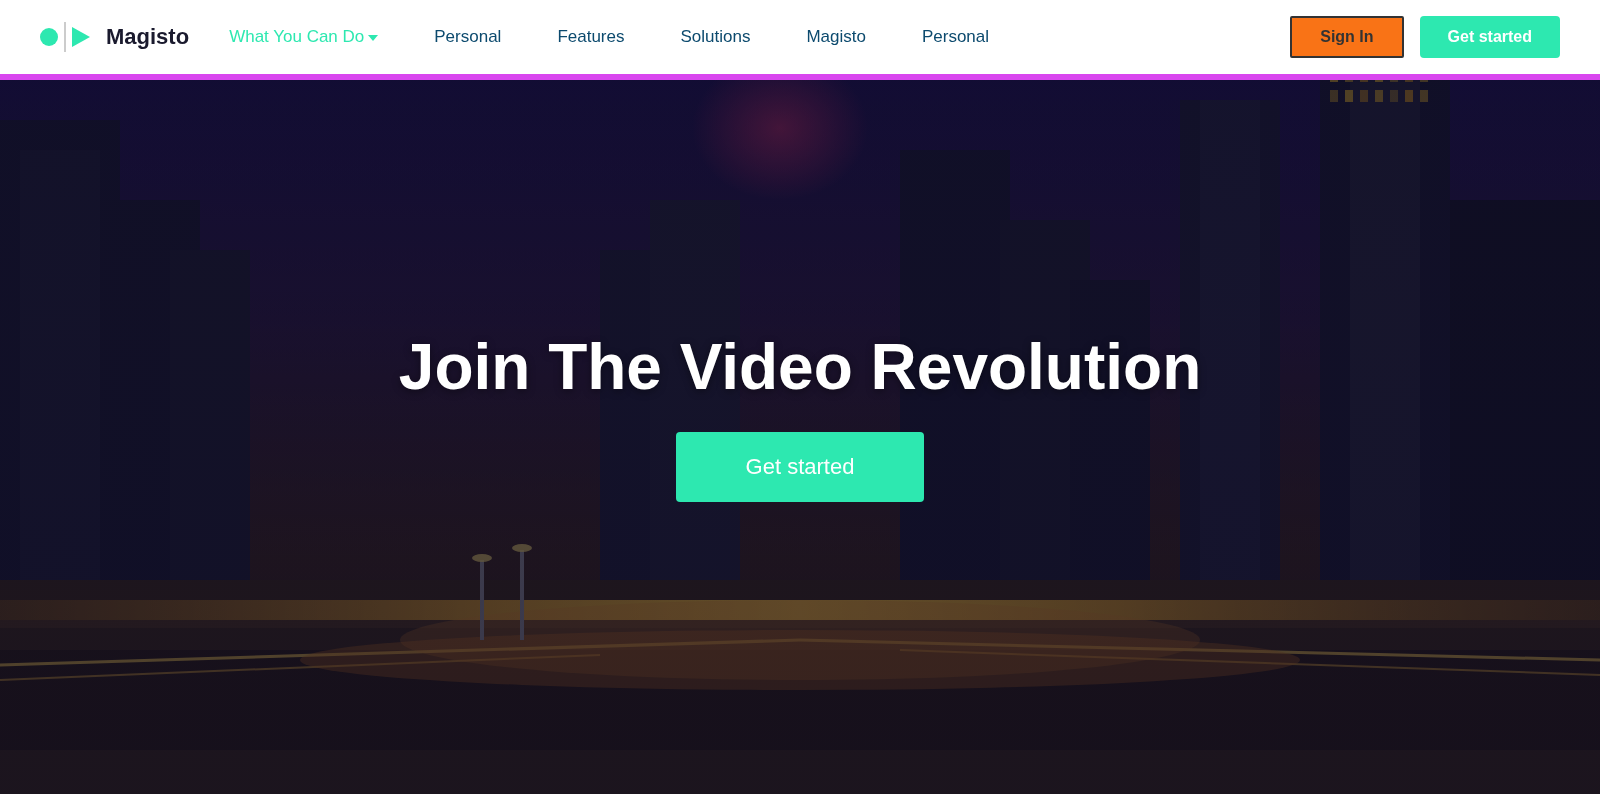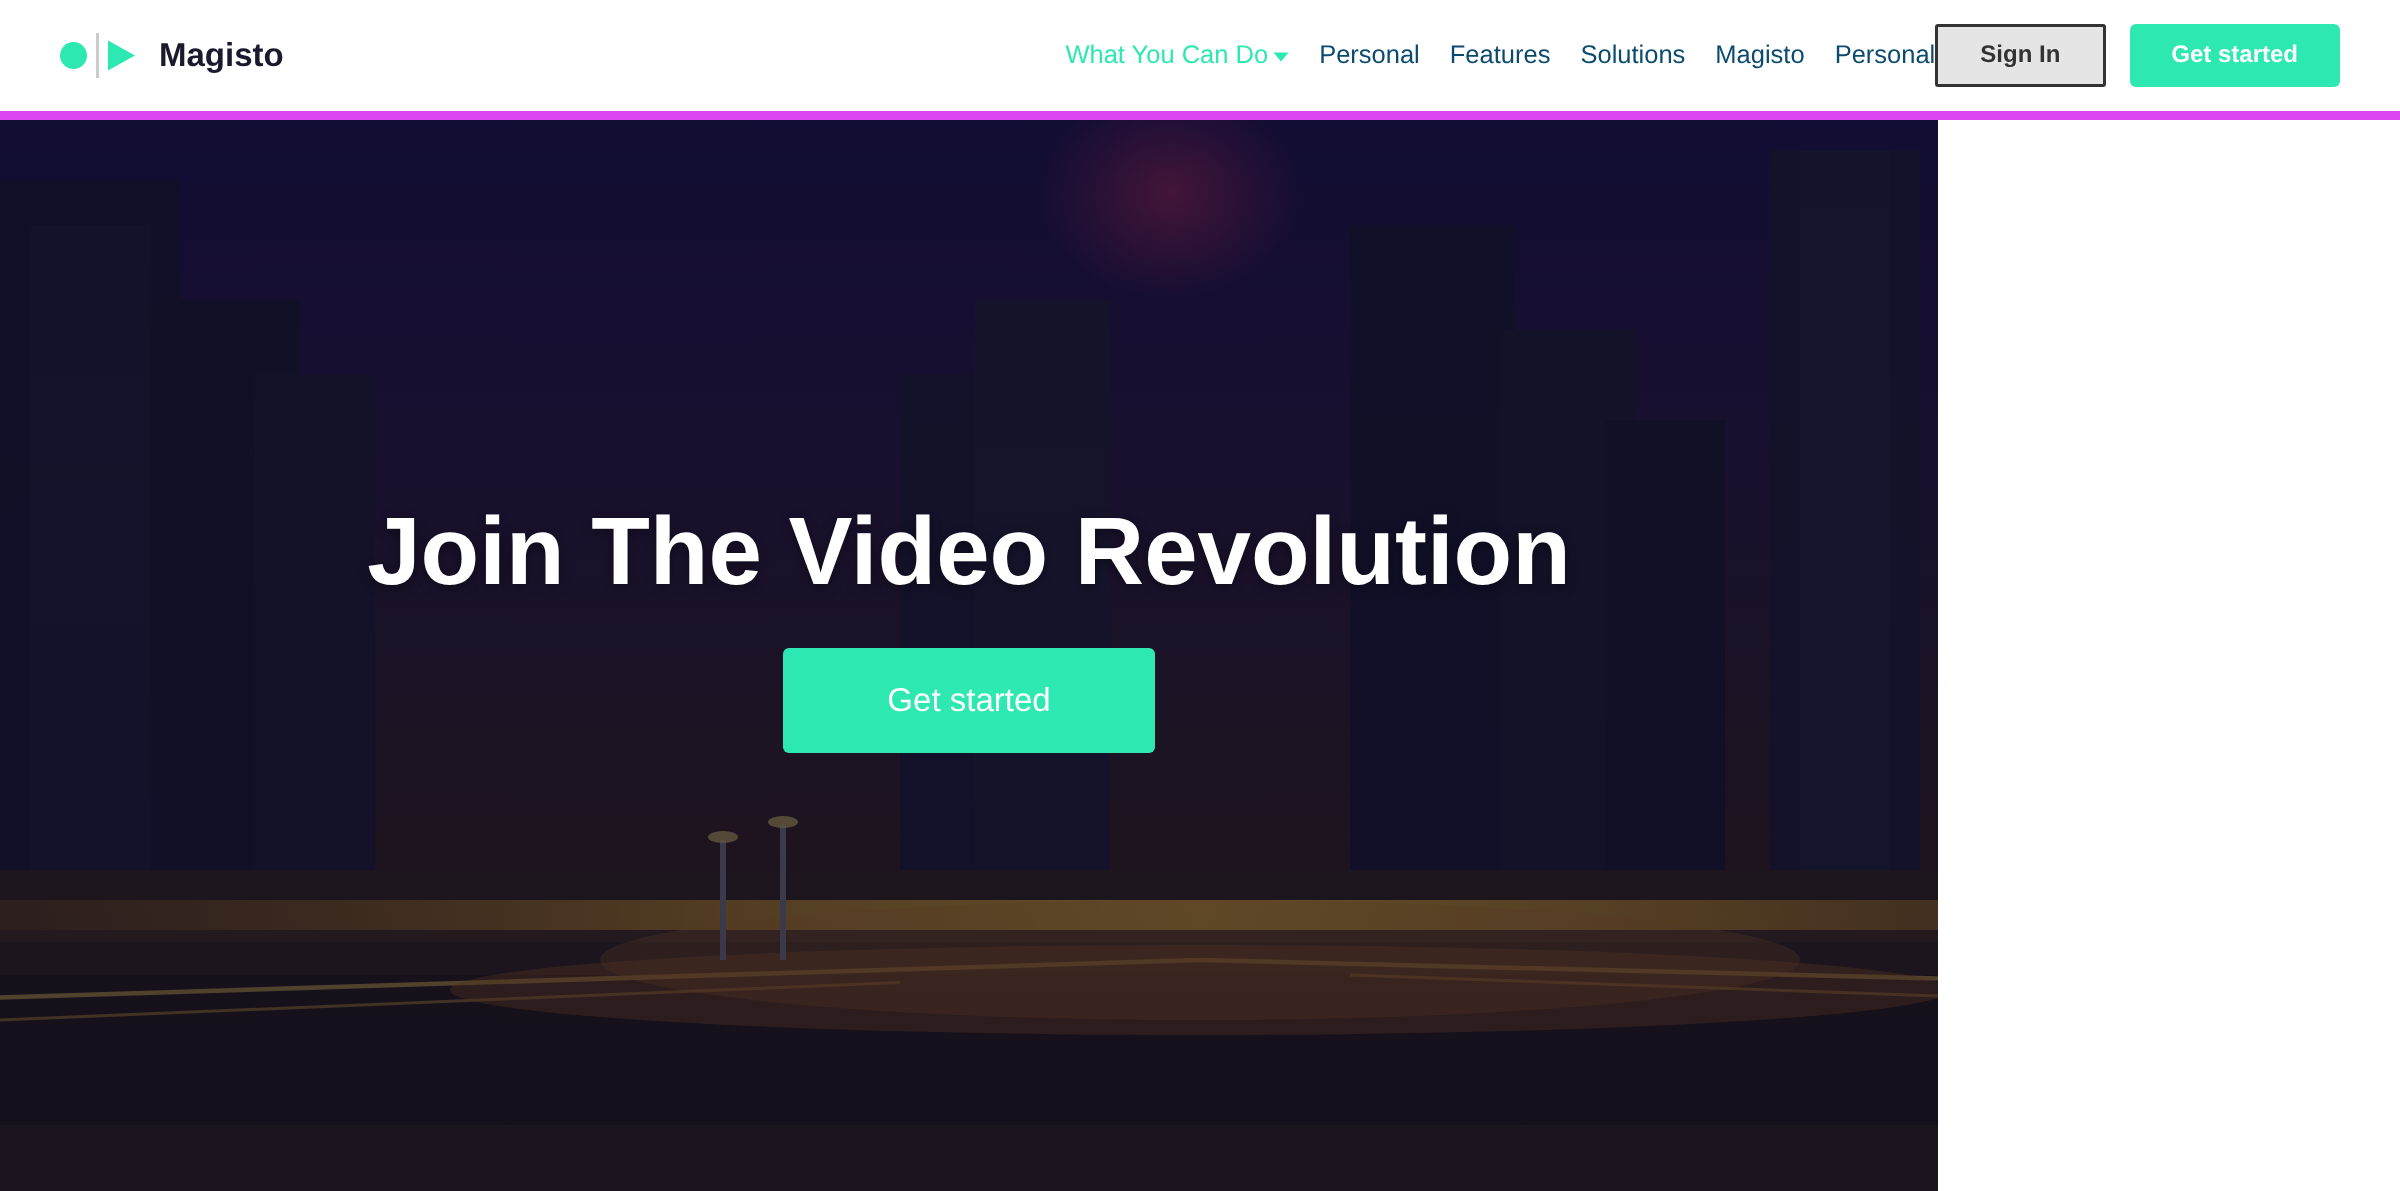--- a/index.html
+++ b/index.html
@@ -50,23 +50,22 @@
     }
     .logo-text {
       font-size: 22px;
       font-weight: 700;
       color: #1a1a2e;
       margin-left: 8px;
     }
     .nav-links {
       display: flex;
       align-items: center;
-      gap: 20px;
+      gap: 56px;
       flex: 1;
-      justify-content: flex-end;
     }
     .nav-link {
       font-size: 17px;
       color: #0c4a6e;
       cursor: pointer;
       text-decoration: none;
       font-weight: 400;
     }
     .nav-link-with-arrow {
       display: flex;
@@ -84,41 +83,41 @@
       margin-top: 2px;
     }
     .nav-actions {
       display: flex;
       align-items: center;
       gap: 16px;
     }
     .sign-in-btn {
       padding: 10px 28px;
       border: 2px solid #333;
-      background: #e5e5e5;
+      background: #f97316;
       color: #333;
       font-size: 16px;
       font-weight: 600;
       cursor: pointer;
       border-radius: 2px;
     }
     .get-started-btn-nav {
       padding: 12px 28px;
       background: #2de8b0;
       color: #fff;
       font-size: 16px;
       font-weight: 600;
       cursor: pointer;
       border: none;
       border-radius: 4px;
     }
 
     
     .hero {
-      width: 1292px;
+      width: 1600px;
       height: 794px;
       position: relative;
       display: flex;
       align-items: center;
       justify-content: center;
       overflow: hidden;
     }
     .hero-bg {
       position: absolute;
       inset: 0;

